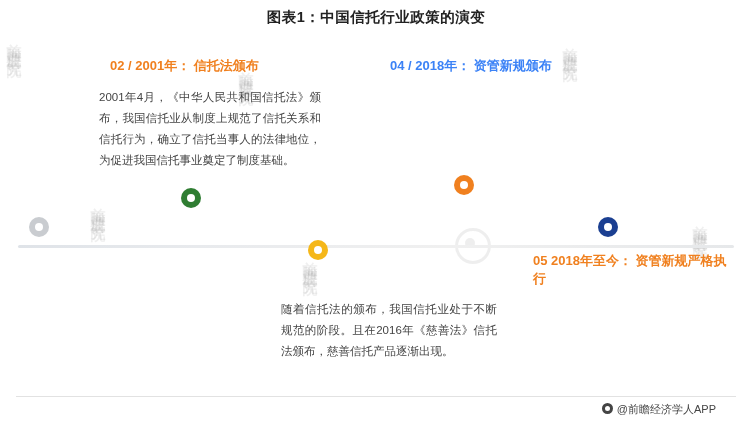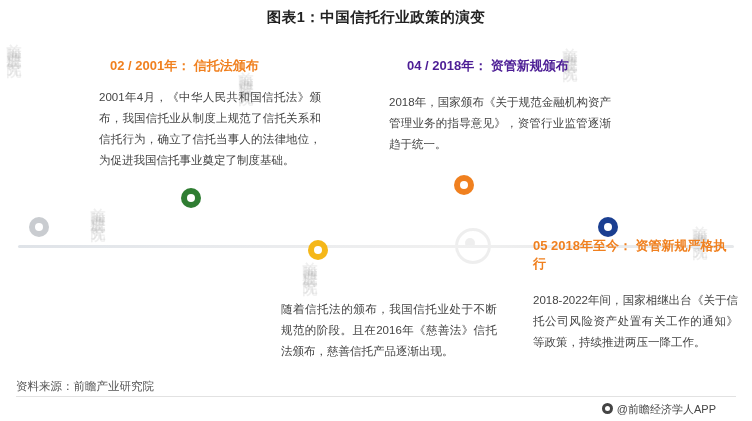--- a/index.html
+++ b/index.html
@@ -184,25 +184,22 @@
   <div class="dot" style="left:598px; top:217px; width:20px; height:20px; background:#1b3f91;">
     <div class="ring" style="width:8px;height:8px;"></div>
   </div>
 
 
   <div class="node-head" style="left:110px; top:57px; width:240px; color:#f0801f;">02 / 2001年： 信托法颁布</div>
   <div class="node-body" style="left:99px; top:87px; width:222px;">2001年4月，《中华人民共和国信托法》颁布，我国信托业从制度上规范了信托关系和信托行为，确立了信托当事人的法律地位，为促进我国信托事业奠定了制度基础。</div>
 
   <div class="node-body" style="left:281px; top:299px; width:216px;">随着信托法的颁布，我国信托业处于不断规范的阶段。且在2016年《慈善法》信托法颁布，慈善信托产品逐渐出现。</div>
 
-  <div class="node-head" style="left:407px; top:57px; width:260px; color:#4c1d95;">04 / 2018年： 资管新规颁布</div>
-  <div class="node-body" style="left:389px; top:92px; width:222px;">2018年，国家颁布《关于规范金融机构资产管理业务的指导意见》，资管行业监管逐渐趋于统一。</div>
-
-  <div class="node-head" style="left:533px; top:237px; width:200px; color:#f0801f;">05 2018年至今： 资管新规严格执行</div>
-  <div class="node-body" style="left:533px; top:290px; width:205px;">2018-2022年间，国家相继出台《关于信托公司风险资产处置有关工作的通知》等政策，持续推进两压一降工作。</div>
-
-  <div class="source">资料来源：前瞻产业研究院</div>
+  <div class="node-head" style="left:390px; top:57px; width:260px; color:#3b82f6;">04 / 2018年： 资管新规颁布</div>
+
+  <div class="node-head" style="left:533px; top:252px; width:200px; color:#f0801f;">05 2018年至今： 资管新规严格执行</div>
+
   <div class="footer-line"></div>
   <div class="appname">
     <span class="app-dot"></span><span>@前瞻经济学人APP</span>
   </div>
 
 </div>
 
 </body></html>

